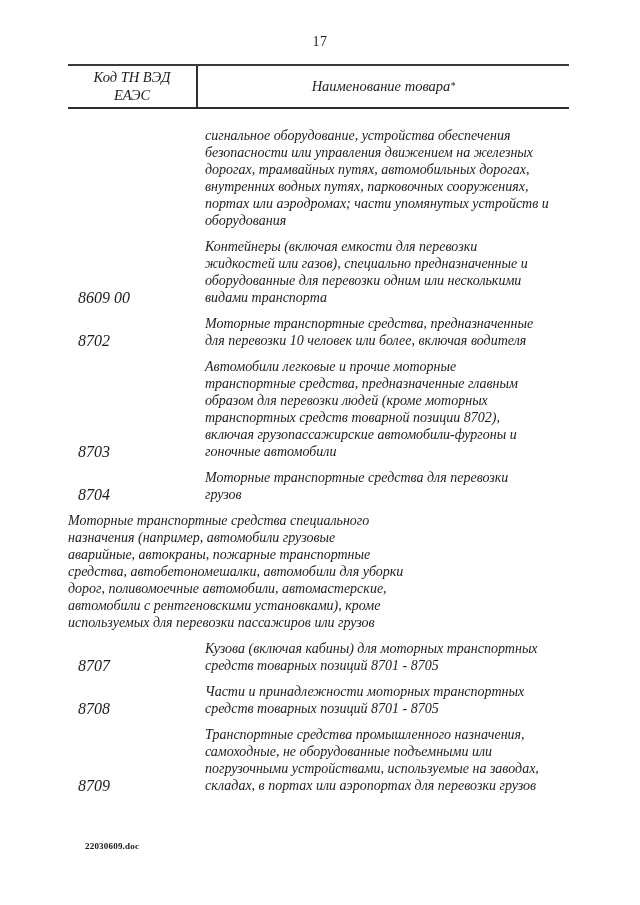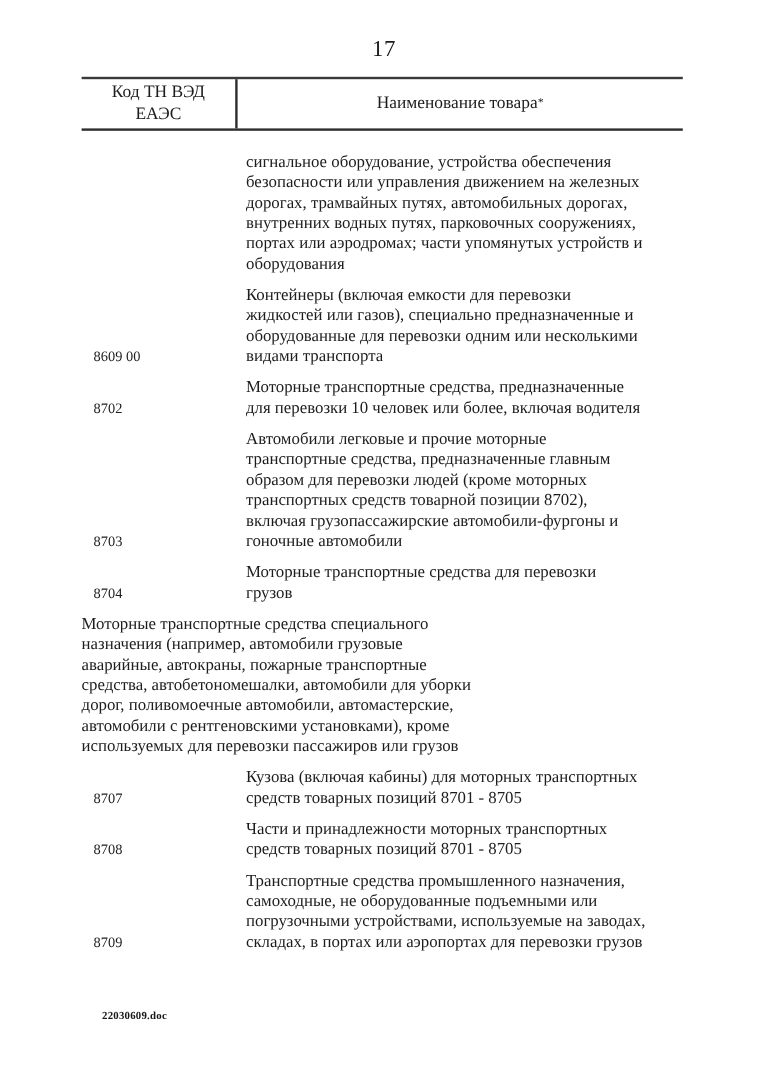--- a/index.html
+++ b/index.html
@@ -11,26 +11,27 @@
   }
   .sheet {
     position: relative;
     width: 640px; height: 905px;
     background: #ffffff;
     overflow: hidden;
   }
   .page-number {
     padding-top: 33px;
     text-align: center;
-    font-size: 19px;
+    font-size: 14px;
     line-height: 17px;
     letter-spacing: 0.5px;
   }
   .goods-table {
     margin: 14px 71px 0 68px; 
+    font-style: italic;
   }
   .thead {
     display: flex;
     align-items: stretch;
     border-top: 2px solid #3a3a3a;
     border-bottom: 2px solid #2e2e2e;
   }
   .th {
     font-size: 14.5px;
     line-height: 18px;
@@ -53,21 +54,21 @@
   }
   .tbody { padding-top: 18px; }
   .tr {
     display: flex;
     align-items: flex-end;
     margin-bottom: 9px;
   }
   .td-code {
     width: 137px;
     padding-left: 10px;
-    font-size: 12px;
+    font-size: 16px;
     line-height: 17px;
     flex: none;
   }
   .td-name {
     width: 372px;
     font-size: 14px;
     line-height: 17px;
     white-space: pre-line;
   }
   .doc-footer {

